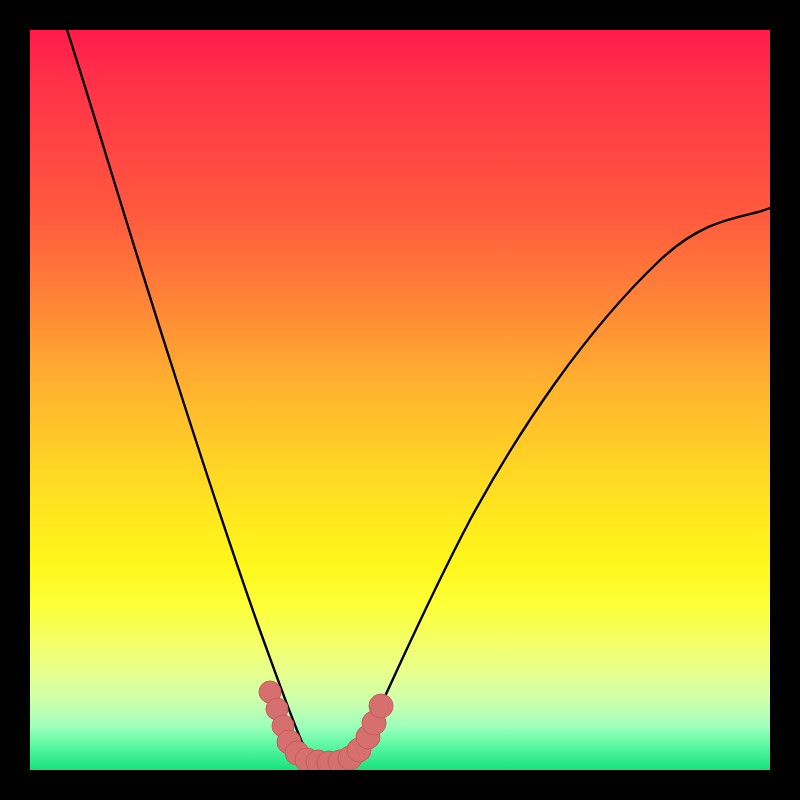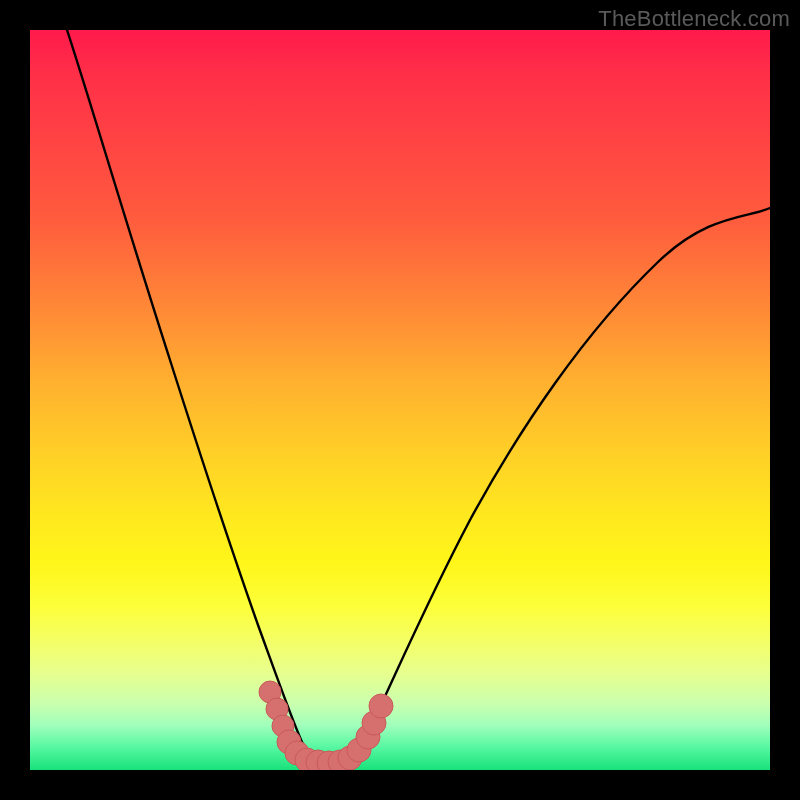--- a/index.html
+++ b/index.html
@@ -93,14 +93,13 @@
         <circle cx="310" cy="732" r="12"></circle>
         <circle cx="320" cy="728" r="12"></circle>
         <circle cx="329" cy="720" r="12"></circle>
         <circle cx="338" cy="707" r="12"></circle>
         <circle cx="344" cy="693" r="12"></circle>
         <circle cx="351" cy="676" r="12"></circle>
       </g>
     </svg>
   </div>
 
-  <div class="attribution">TheBottleneck.com</div>
 </div>
 
 </body></html>

